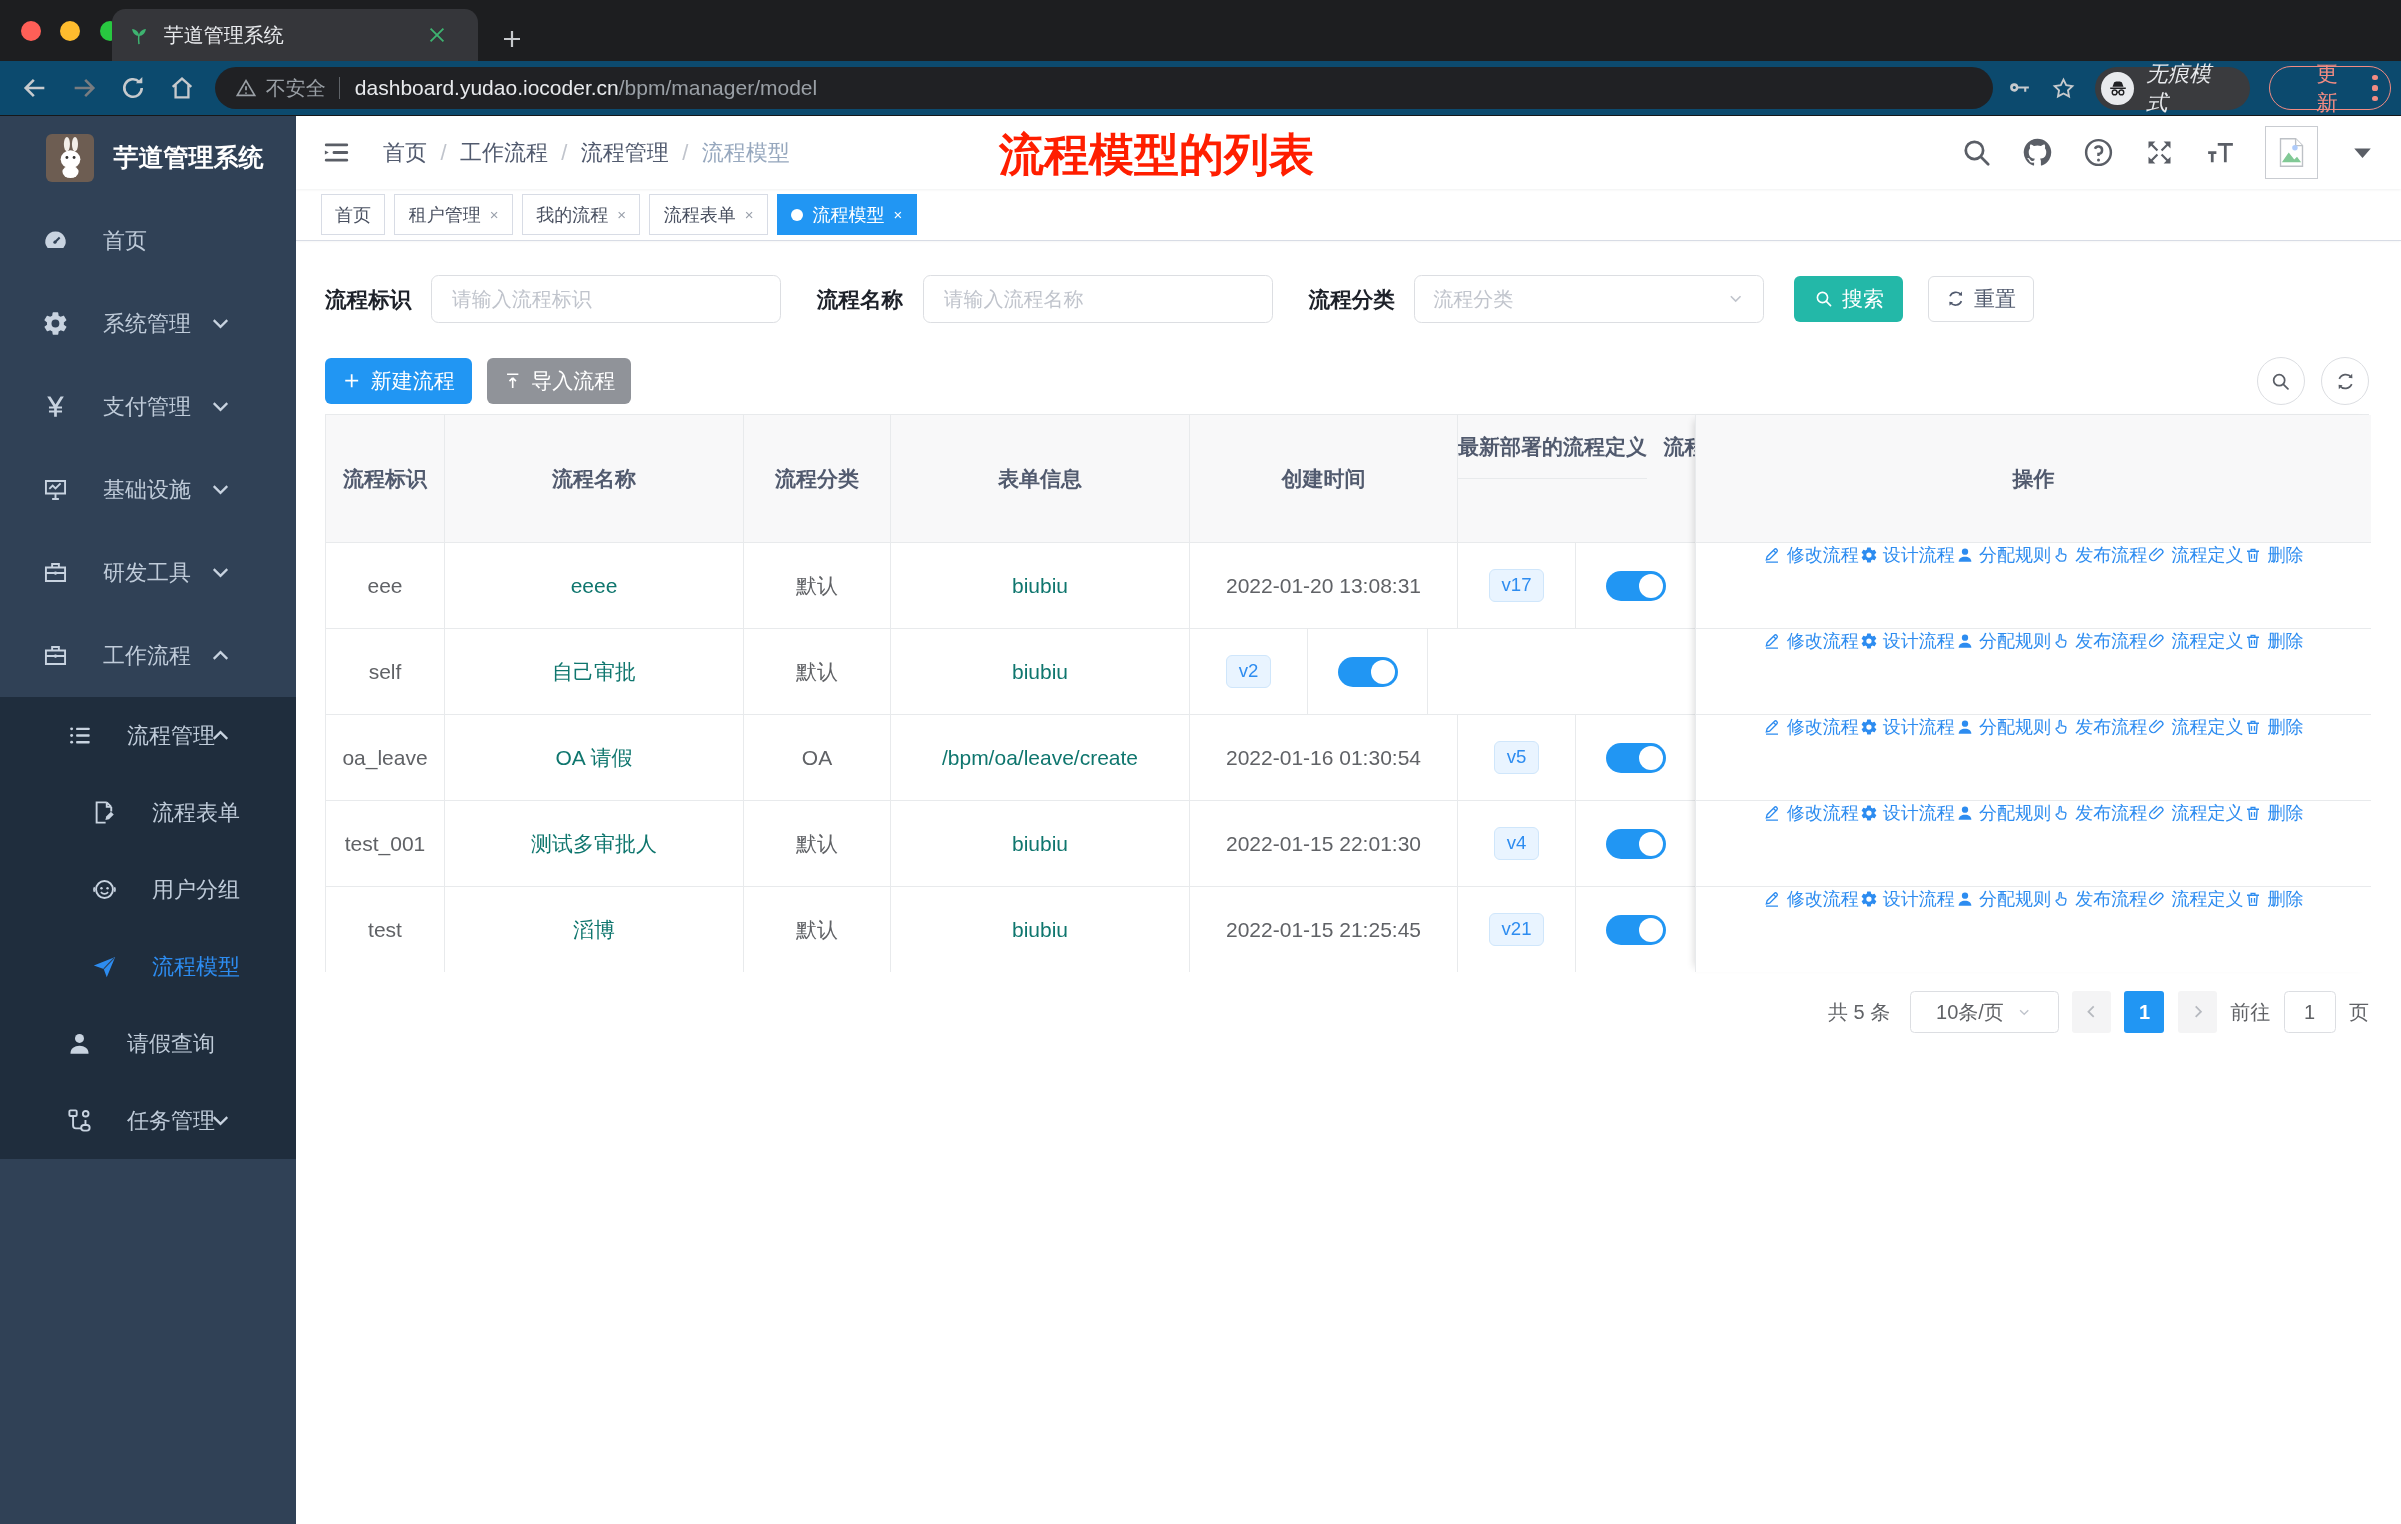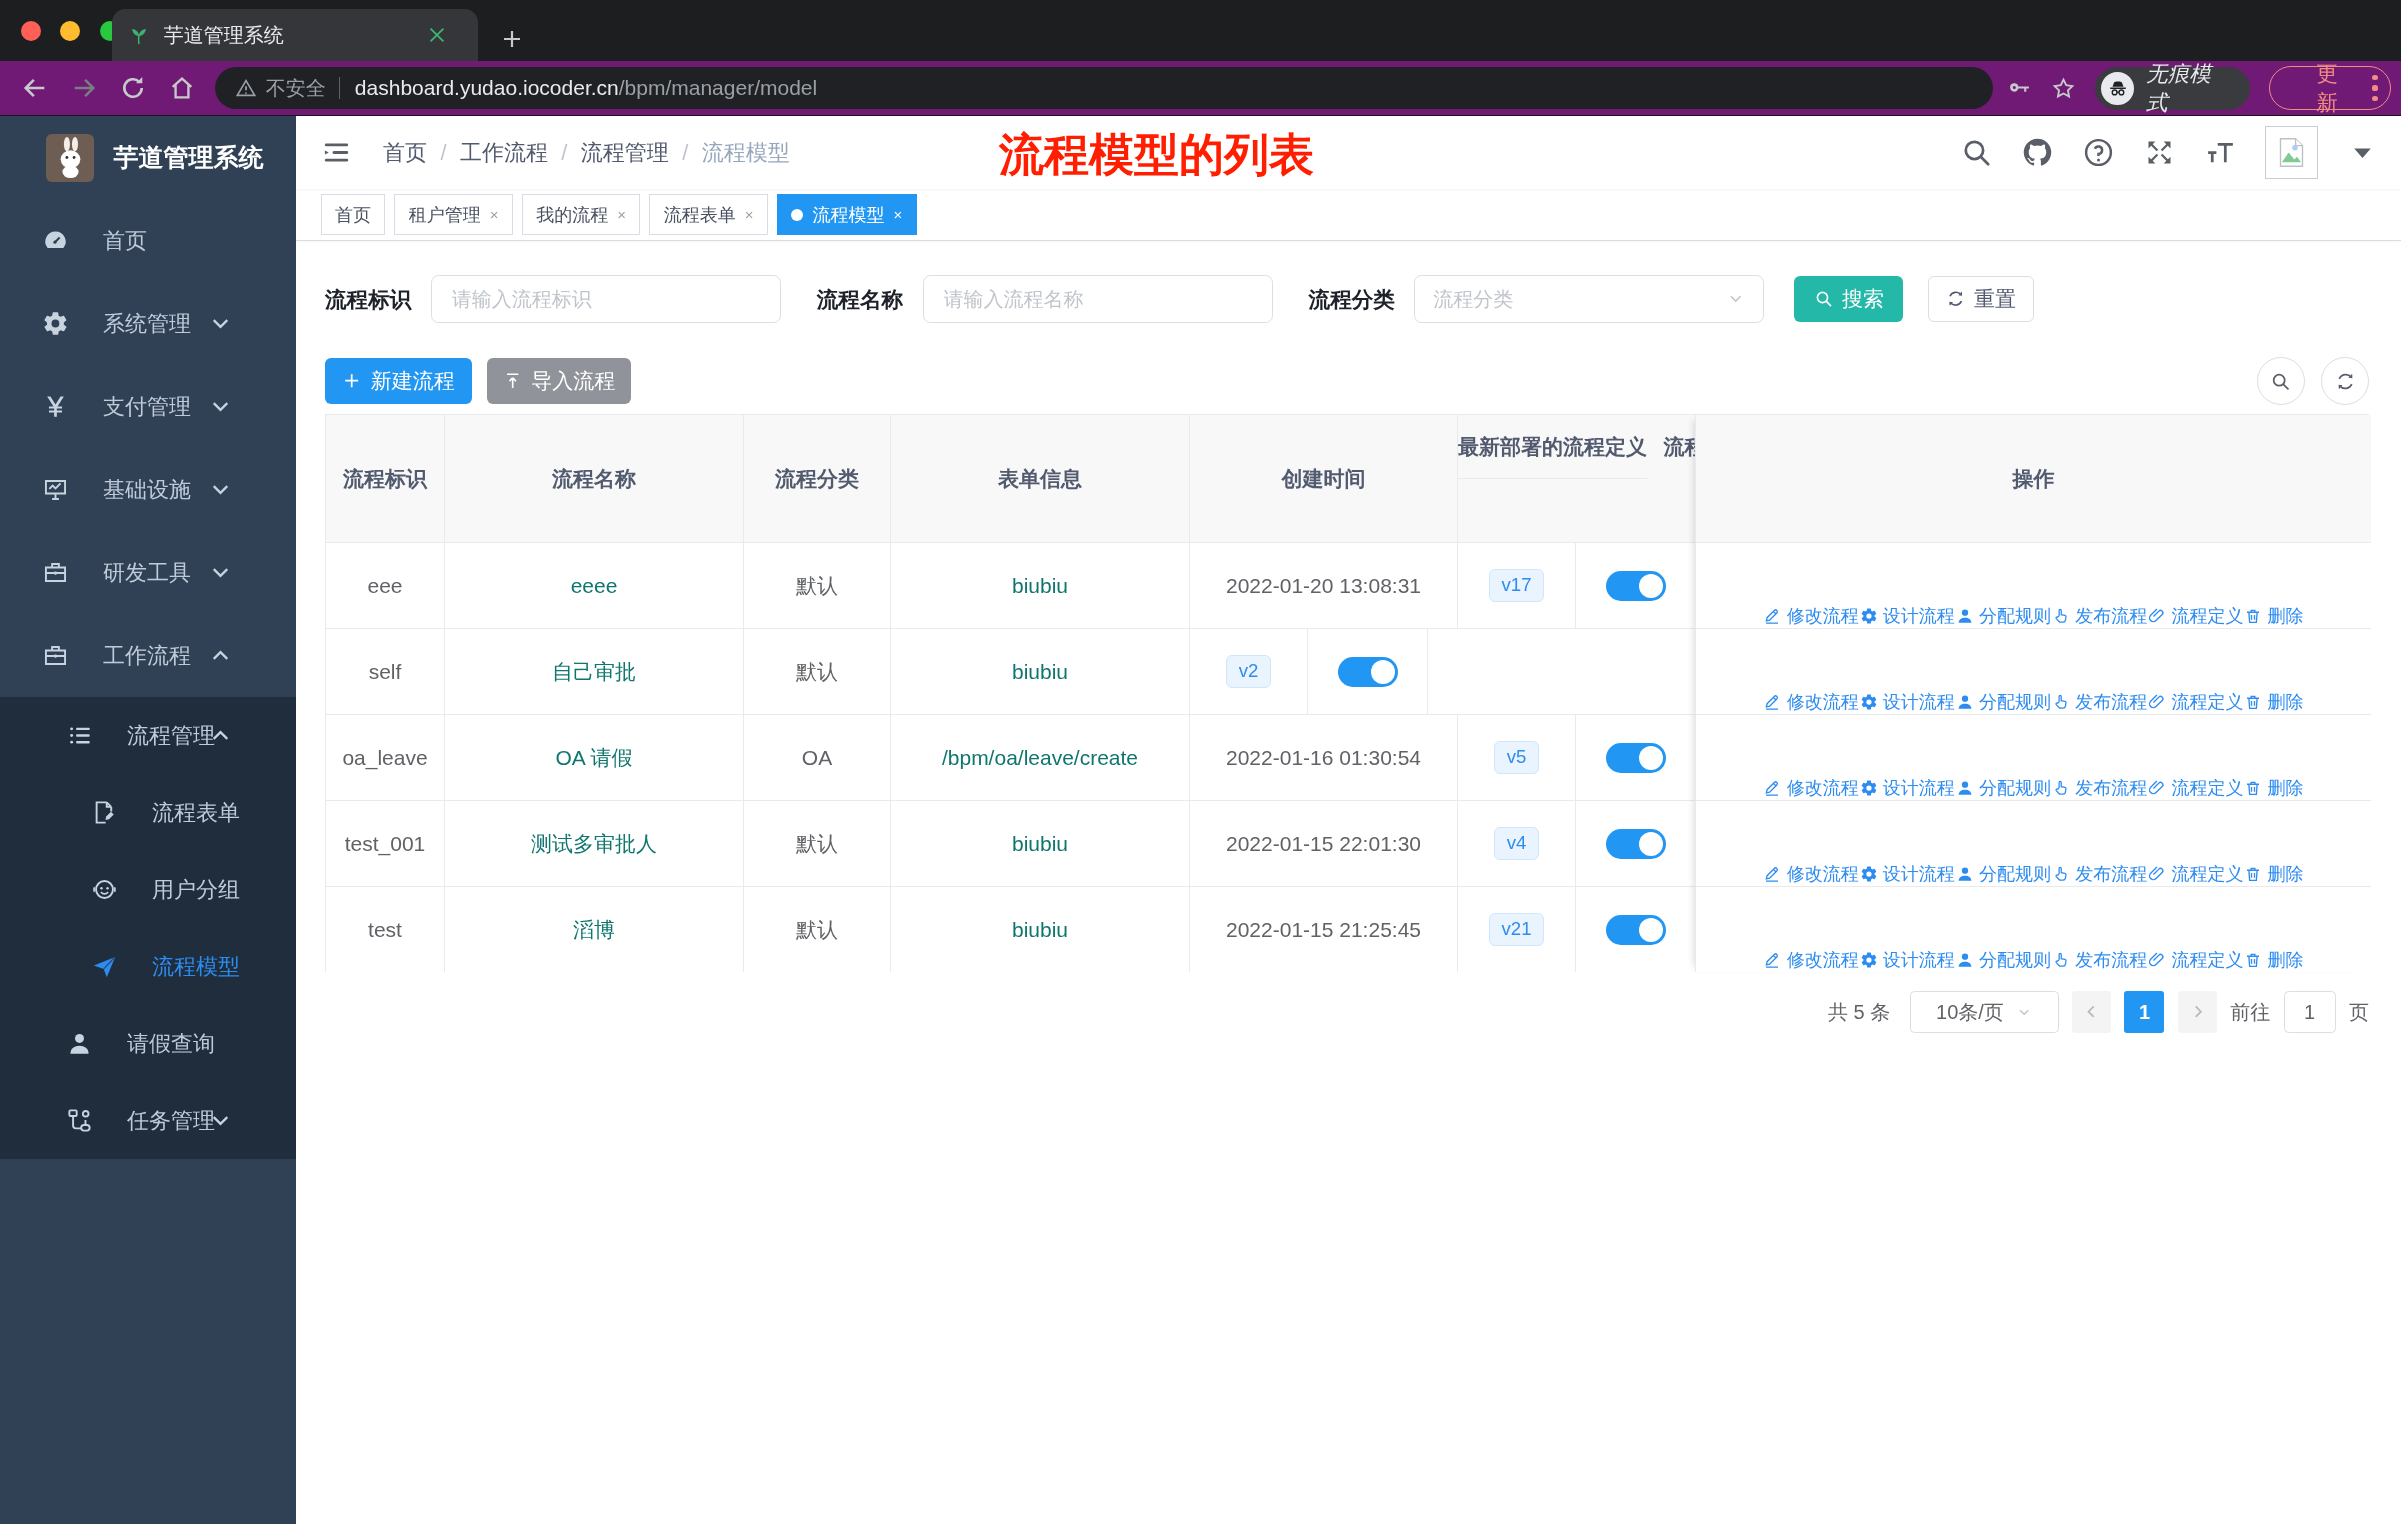--- a/index.html
+++ b/index.html
@@ -12,21 +12,21 @@
   .titlebar{height:61px;background:#1d1e20;display:flex;align-items:flex-end;position:relative;}
   .lights{position:absolute;left:21px;top:21px;display:flex;gap:19.4px;}
   .light{width:20px;height:20px;border-radius:50%;}
   .l-red{background:#ff5f57}.l-yellow{background:#febc2e}.l-green{background:#28c840}
   .tab{position:absolute;left:112px;bottom:0;width:366px;height:52px;background:#35363a;
     border-radius:13.4px 13.4px 0 0;display:flex;align-items:center;padding:0 16.4px;box-sizing:border-box;color:#e8eaed;}
   .tab .ic{font-size:22px;color:#3eb370;margin-right:13.4px;}
   .tab-title{font-size:20px;flex:1;white-space:nowrap;overflow:hidden;}
   .tab-close{font-size:18px;color:#bdc1c6;}
   .newtab{position:absolute;left:500px;bottom:10.4px;font-size:24px;color:#c7cacd;}
-  .btoolbar{height:55px;background:#701a75;display:flex;align-items:center;border-bottom:0.7px solid #17181a;box-sizing:border-box;}
+  .btoolbar{height:55px;background:#0c4a6e;display:flex;align-items:center;border-bottom:0.7px solid #17181a;box-sizing:border-box;}
   .nav-ic{font-size:28px;color:#c7cacd;margin-left:21px;}
   .nav-ic.dim{color:#797c80;}
   .urlbar{margin-left:19.4px;width:1783px;height:42px;background:#202124;border-radius:21px;
     display:flex;align-items:center;padding:0 19.4px;box-sizing:border-box;}
   .urlbar .warn{font-size:22px;color:#9aa0a6;}
   .sec-label{font-size:20px;color:#9aa0a6;margin:0 13.4px 0 9px;}
   .url-div{width:0.7px;height:22px;background:#5f6368;margin-right:15px;}
   .url-host{font-size:21px;color:#e8eaed;}
   .url-path{font-size:21px;color:#9aa0a6;}
   .chrome-right{display:flex;align-items:center;margin-left:13.4px;gap:19.4px;}
@@ -123,21 +123,21 @@
   .link{color:#0f766e;cursor:pointer;}
   .vtag{display:inline-block;padding:6.7px 12px;background:#e9f4ff;border:0.7px solid #cfe6fb;border-radius:6px;
     color:#2d8cf0;font-size:18.6px;line-height:1;}
   .switch{width:60px;height:30px;border-radius:15px;background:#2196f3;position:relative;display:inline-block;cursor:pointer;}
   .switch::after{content:"";position:absolute;right:3px;top:3px;width:24px;height:24px;border-radius:50%;background:#fff;}
 
   .opcol{position:absolute;top:0;bottom:0;left:1369px;width:675px;background:#fff;
     box-shadow:-6px 0 7.4px -4.5px rgba(0,0,0,.15);border-left:0.7px solid #e8eaec;}
   .op-head{height:127px;background:#f8f8f9;display:flex;align-items:center;justify-content:center;
     font-size:21px;font-weight:bold;color:#515a6e;border-bottom:0;}
-  .op-row{height:85px;display:flex;align-items:flex-end;justify-content:center;gap:1px;border-top:0.7px solid #e8eaec;}
+  .op-row{height:85px;display:flex;align-items:flex-start;justify-content:center;gap:1px;border-top:0.7px solid #e8eaec;}
   .op-link{display:inline-flex;align-items:center;gap:5.2px;color:#2d8cf0;font-size:18px;cursor:pointer;white-space:nowrap;}
   .op-link .ic{font-size:18px;}
 
   
   .pager{position:absolute;top:750px;left:29px;width:2044px;display:flex;align-items:center;justify-content:flex-end;gap:13.4px;
     font-size:20px;color:#606266;}
   .pg-total{margin-right:6px;}
   .pg-size{width:149px;height:42px;border:0.7px solid #dcdee2;border-radius:4.5px;display:flex;align-items:center;
     justify-content:center;gap:12px;box-sizing:border-box;cursor:pointer;}
   .pg-size .ic{font-size:16.4px;color:#c0c4cc;}

